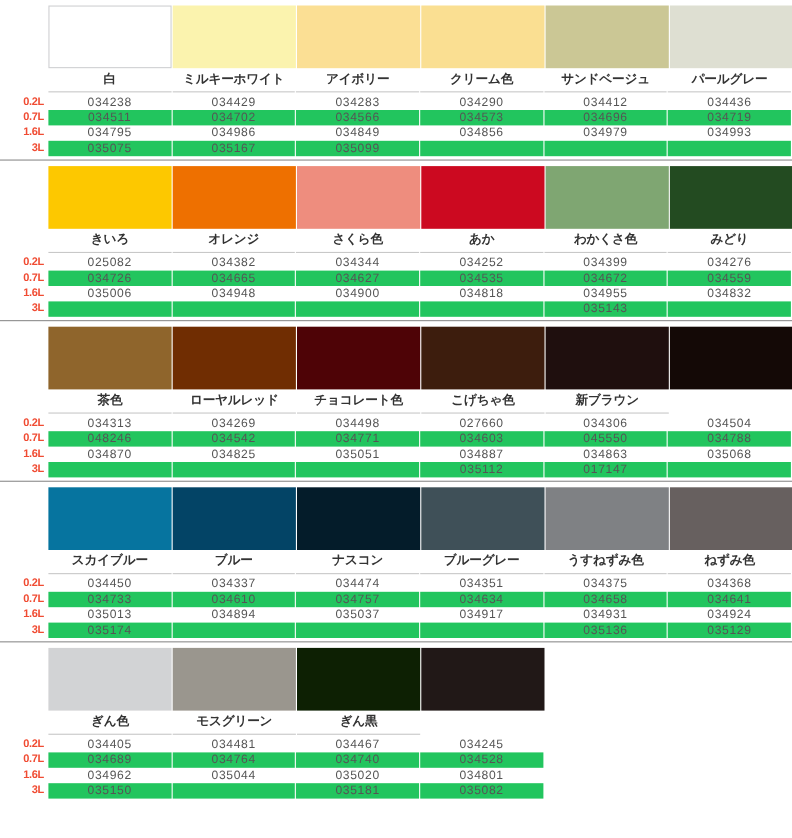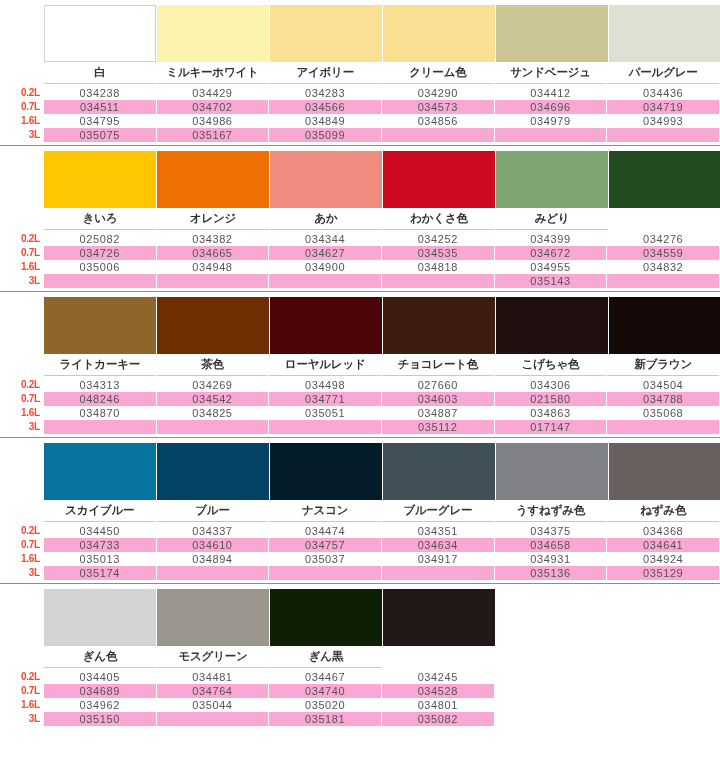--- a/index.html
+++ b/index.html
@@ -76,21 +76,21 @@
   .code-table {
     padding-top: 2px;
     padding-bottom: 3px;
   }
   .code-row {
     display: flex;
     align-items: center;
     height: 14px;
   }
   .code-row.alt .code-cell {
-    background: #f9a8d4;
+    background: #22c55e;
   }
   .size-label {
     width: 44px;
     text-align: right;
     padding-right: 4px;
     box-sizing: border-box;
     font-size: 10px;
     font-weight: bold;
     color: #f04b32;
     letter-spacing: -0.3px;
@@ -201,20 +201,21 @@
         <div class="col">
           <div class="swatch" style="background: rgb(127, 166, 114);"></div>
         </div>
         <div class="col">
           <div class="swatch" style="background: rgb(35, 75, 33);"></div>
         </div>
       </div>
       <div class="name-row">
         <div class="name-cell">きいろ</div>
         <div class="name-cell">オレンジ</div>
+        <div class="name-cell">さくら色</div>
         <div class="name-cell">あか</div>
         <div class="name-cell">わかくさ色</div>
         <div class="name-cell">みどり</div>
       </div>
       <div class="code-table">
         <div class="code-row">
           <div class="size-label">0.2L</div>
           <div class="code-cell">025082</div>
           <div class="code-cell">034382</div>
           <div class="code-cell">034344</div>
@@ -266,21 +267,20 @@
           <div class="swatch" style="background: rgb(61, 29, 13);"></div>
         </div>
         <div class="col">
           <div class="swatch" style="background: rgb(31, 15, 14);"></div>
         </div>
         <div class="col">
           <div class="swatch" style="background: rgb(20, 9, 6);"></div>
         </div>
       </div>
       <div class="name-row">
-        <div class="name-cell">ライトカーキー</div>
         <div class="name-cell">茶色</div>
         <div class="name-cell">ローヤルレッド</div>
         <div class="name-cell">チョコレート色</div>
         <div class="name-cell">こげちゃ色</div>
         <div class="name-cell">新ブラウン</div>
       </div>
       <div class="code-table">
         <div class="code-row">
           <div class="size-label">0.2L</div>
           <div class="code-cell">034313</div>
@@ -289,21 +289,21 @@
           <div class="code-cell">027660</div>
           <div class="code-cell">034306</div>
           <div class="code-cell">034504</div>
         </div>
         <div class="code-row alt">
           <div class="size-label">0.7L</div>
           <div class="code-cell">048246</div>
           <div class="code-cell">034542</div>
           <div class="code-cell">034771</div>
           <div class="code-cell">034603</div>
-          <div class="code-cell">021580</div>
+          <div class="code-cell">045550</div>
           <div class="code-cell">034788</div>
         </div>
         <div class="code-row">
           <div class="size-label">1.6L</div>
           <div class="code-cell">034870</div>
           <div class="code-cell">034825</div>
           <div class="code-cell">035051</div>
           <div class="code-cell">034887</div>
           <div class="code-cell">034863</div>
           <div class="code-cell">035068</div>

